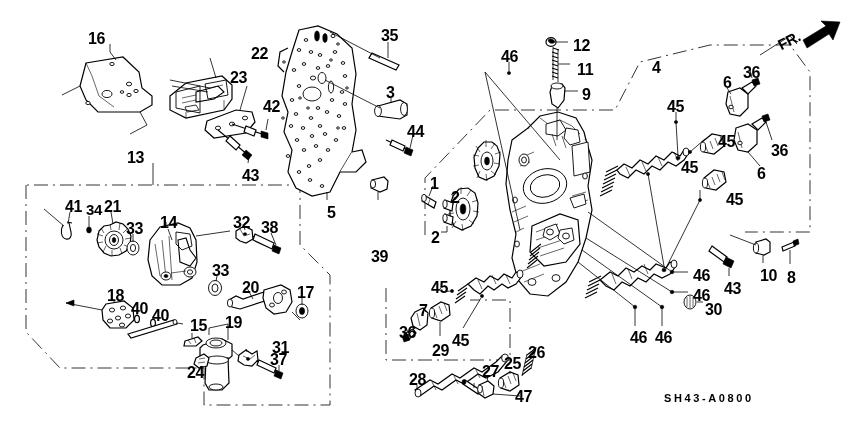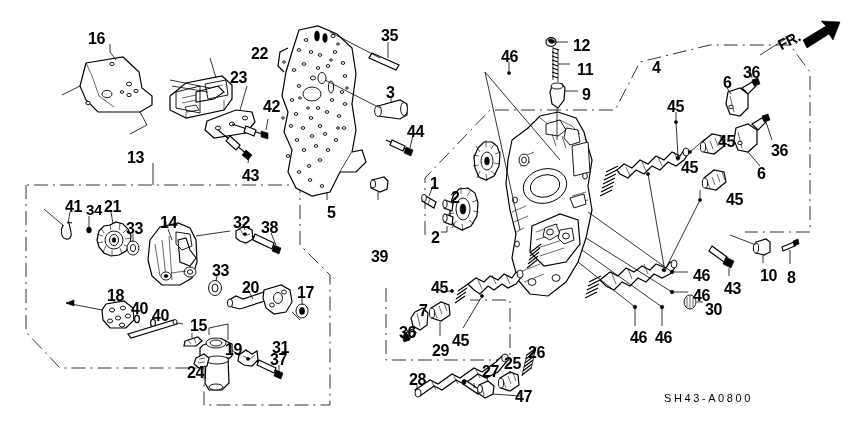--- a/index.html
+++ b/index.html
@@ -9,21 +9,21 @@
   }
   #art{position:absolute;left:0;top:0;width:850px;height:425px;}
   .callout{
     position:absolute;color:#000;font-weight:bold;font-size:15px;
     font-family:"Liberation Sans", sans-serif;line-height:1;white-space:nowrap;
     letter-spacing:-0.3px;
   }
   .callout.sm{font-size:15px;}
   .callout.lg{font-size:16px;}
   #diagcode{
-    position:absolute;left:664px;top:392px;font-size:11px;font-weight:normal;
+    position:absolute;left:664px;top:392px;font-size:11px;font-weight:bold;
     letter-spacing:2.6px;color:#000;font-family:"Liberation Sans", sans-serif;
     white-space:nowrap;
   }
   #frlabel{
     position:absolute;left:775px;top:38px;font-size:15px;font-weight:bold;
     color:#000;transform:rotate(-27deg);transform-origin:left top;
     font-family:"Liberation Sans", sans-serif;letter-spacing:-0.5px;
   }
 </style>
 </head>
@@ -625,21 +625,21 @@
       <div class="callout lg" style="left: 160px; top: 215px;">14</div>
       <div class="callout lg" style="left: 233px; top: 215px;">32</div>
       <div class="callout lg" style="left: 261px; top: 220px;">38</div>
       <div class="callout lg" style="left: 212px; top: 263px;">33</div>
       <div class="callout lg" style="left: 242px; top: 280px;">20</div>
       <div class="callout lg" style="left: 297px; top: 285px;">17</div>
       <div class="callout lg" style="left: 107px; top: 288px;">18</div>
       <div class="callout lg" style="left: 131px; top: 301px;">40</div>
       <div class="callout lg" style="left: 152px; top: 308px;">40</div>
       <div class="callout lg" style="left: 190px; top: 318px;">15</div>
-      <div class="callout lg" style="left: 225px; top: 315px; margin-top: 27px;">19</div>
+      <div class="callout lg" style="left: 225px; top: 315px;">19</div>
       <div class="callout lg" style="left: 187px; top: 325px; margin-top: 40px;">24</div>
       <div class="callout lg" style="left: 240px; top: 340px; margin-left: 32px;">31</div>
       <div class="callout lg" style="left: 270px; top: 352px;">37</div>
       <div class="callout lg" style="left: 501px; top: 49px;">46</div>
       <div class="callout lg" style="left: 573px; top: 38px;">12</div>
       <div class="callout lg" style="left: 577px; top: 62px;">11</div>
       <div class="callout lg" style="left: 582px; top: 87px;">9</div>
       <div class="callout lg" style="left: 652px; top: 60px;">4</div>
       <div class="callout lg" style="left: 723px; top: 75px;">6</div>
       <div class="callout lg" style="left: 743px; top: 65px;">36</div>

